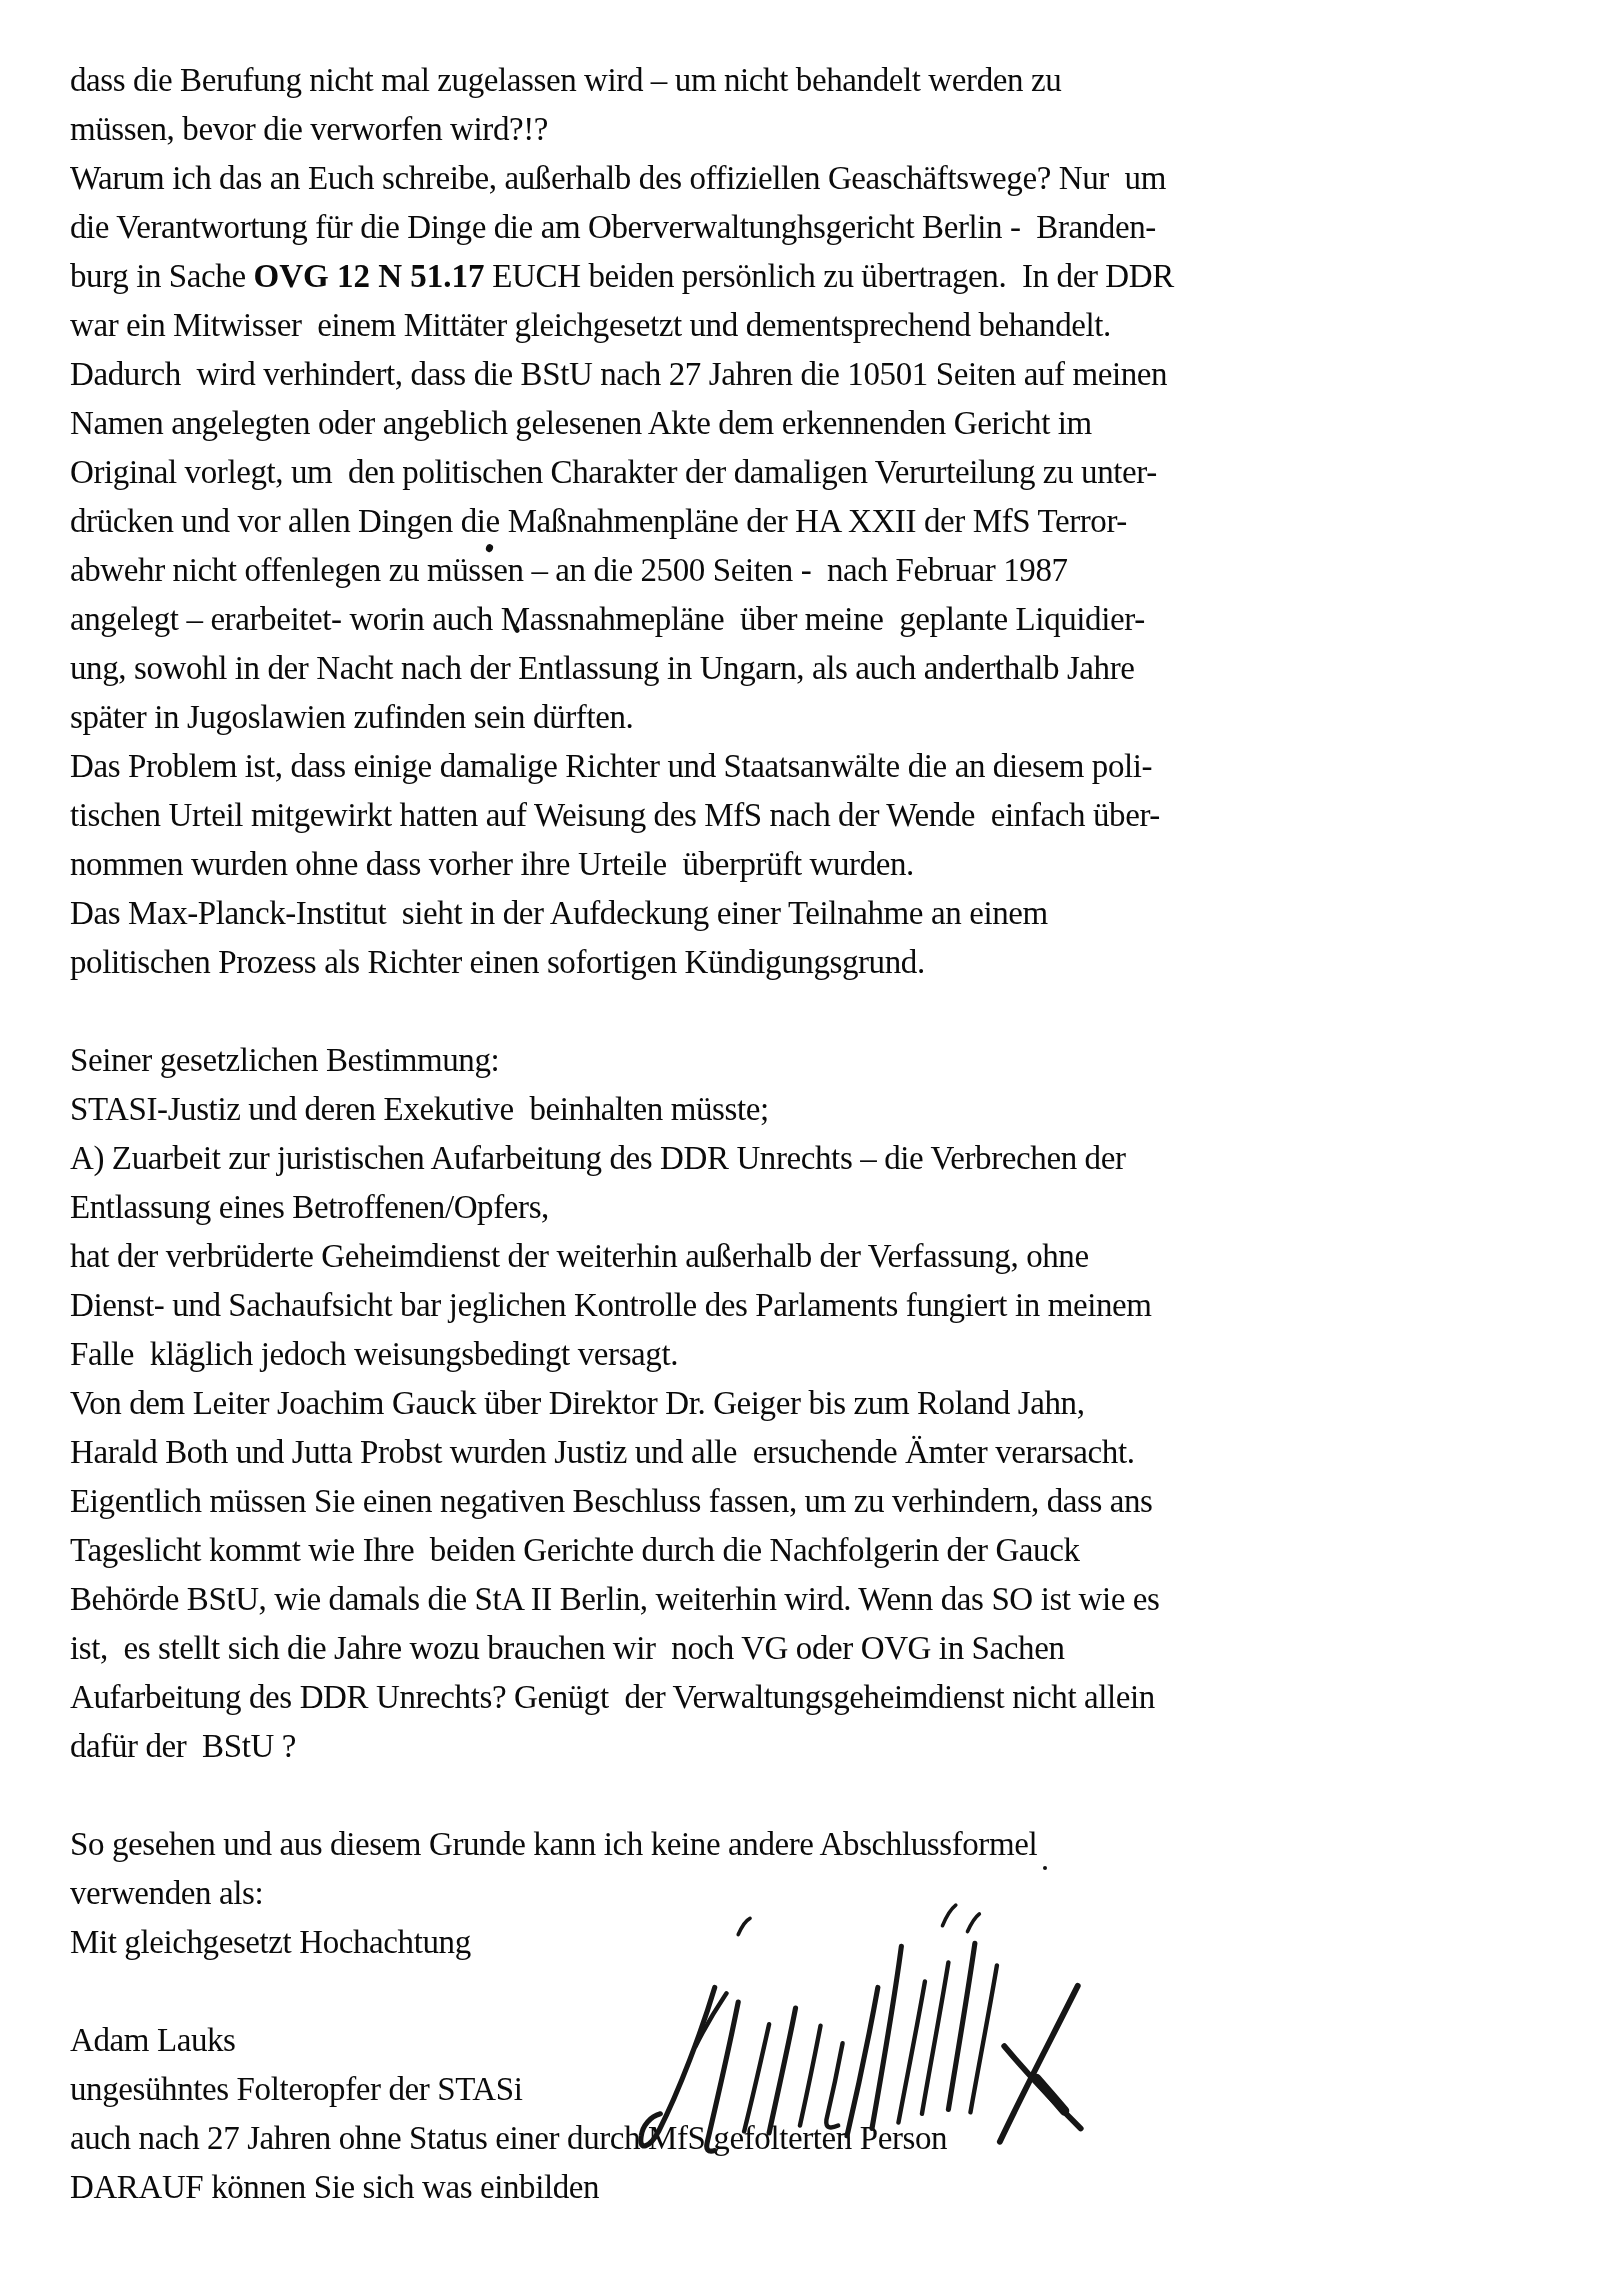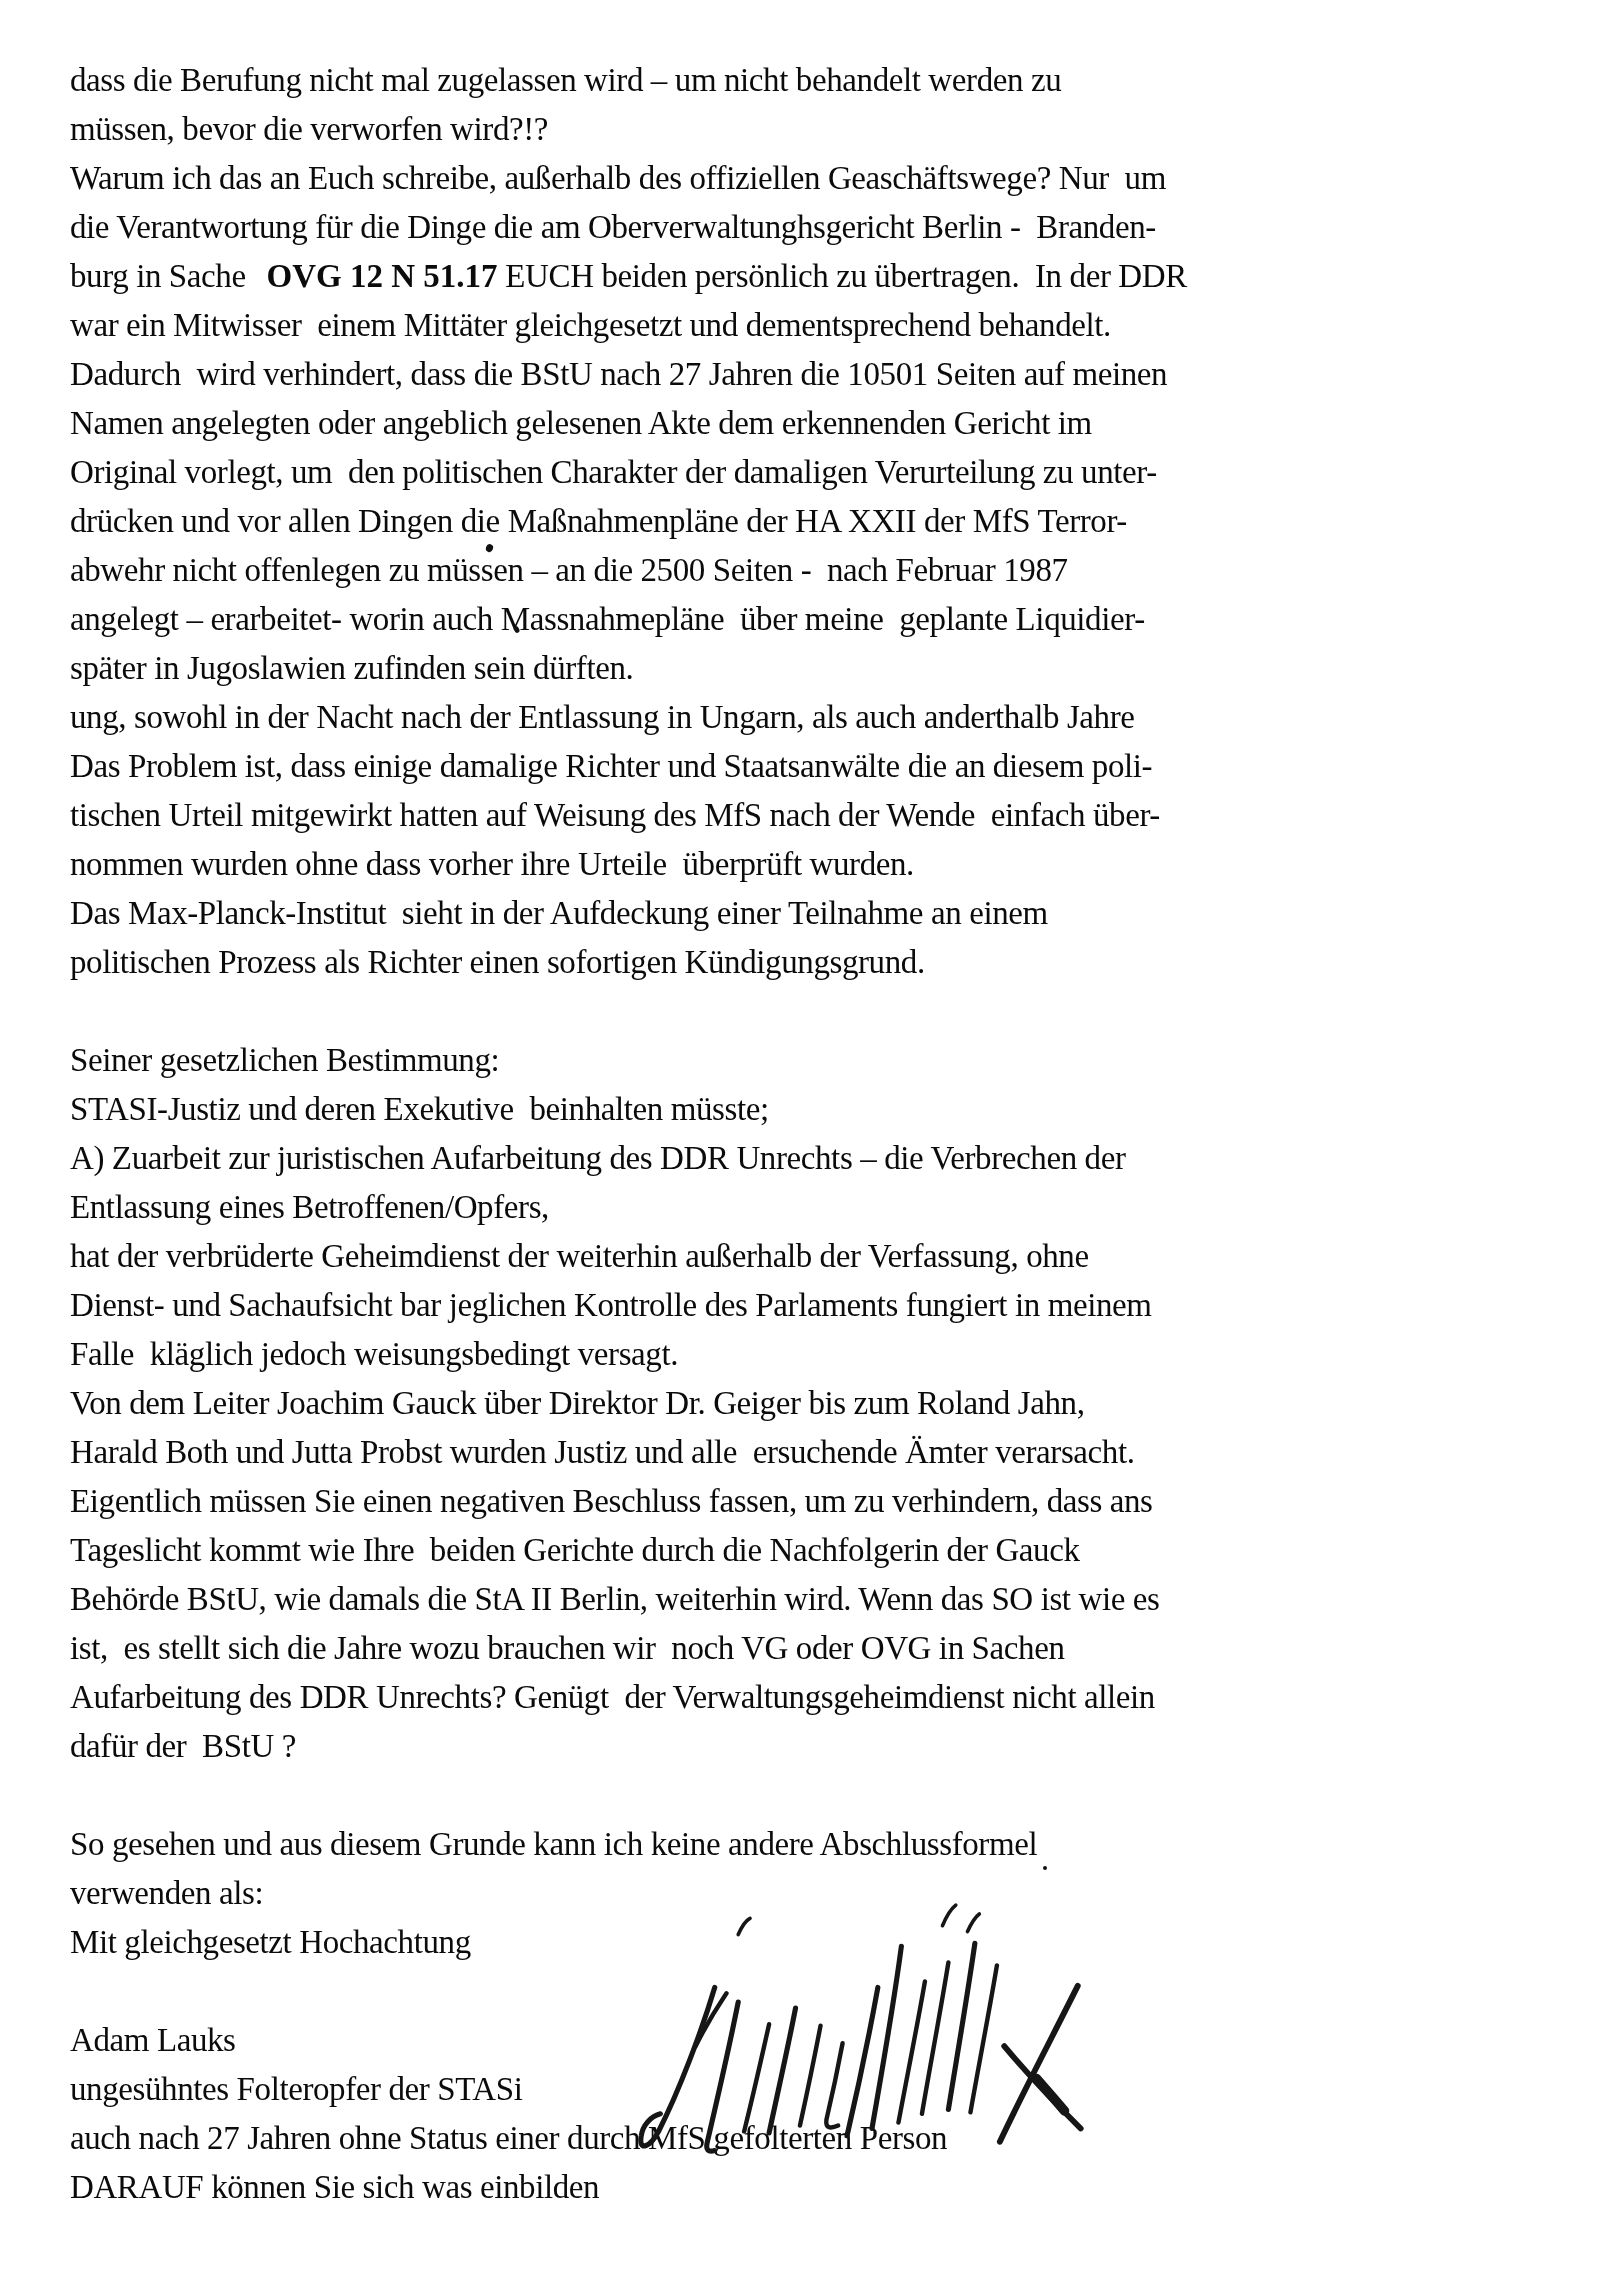--- a/index.html
+++ b/index.html
@@ -14,21 +14,21 @@
     position:absolute;
     left:70px; top:56px;
     width:1528px;
     color:#0b0b0b;
     font-size:33px;
     line-height:49px;
     letter-spacing:-0.4px;
     font-family:"Liberation Serif", serif;
   }
   .line { white-space:pre; height:49px; }
-  .line b { font-weight:700; letter-spacing:0;margin-left:13px; }
+  .line b { font-weight:700; letter-spacing:0; }
   .line.blank { height:49px; }
   .signature-wrap {
     position:absolute;
     left:628px; top:1899px;
     width:474px; height:265px;
     pointer-events:none;
   }
   .signature-wrap svg { display:block; width:100%; height:100%; }
   .speck { position:absolute; background:#111; border-radius:50%; }
   .speck.s1 { left:486px; top:544px; width:6.6px;  height:8px; transform:rotate(20deg); }
@@ -44,22 +44,22 @@
     <div class="line">Warum ich das an Euch schreibe, außerhalb des offiziellen Geaschäftswege? Nur  um</div>
     <div class="line">die Verantwortung für die Dinge die am Oberverwaltunghsgericht Berlin -  Branden-</div>
     <div class="line">burg in Sache <b>OVG 12 N 51.17</b> EUCH beiden persönlich zu übertragen.  In der DDR</div>
     <div class="line">war ein Mitwisser  einem Mittäter gleichgesetzt und dementsprechend behandelt.</div>
     <div class="line">Dadurch  wird verhindert, dass die BStU nach 27 Jahren die 10501 Seiten auf meinen</div>
     <div class="line">Namen angelegten oder angeblich gelesenen Akte dem erkennenden Gericht im</div>
     <div class="line">Original vorlegt, um  den politischen Charakter der damaligen Verurteilung zu unter-</div>
     <div class="line">drücken und vor allen Dingen die Maßnahmenpläne der HA XXII der MfS Terror-</div>
     <div class="line">abwehr nicht offenlegen zu müssen – an die 2500 Seiten -  nach Februar 1987</div>
     <div class="line">angelegt – erarbeitet- worin auch Massnahmepläne  über meine  geplante Liquidier-</div>
+    <div class="line">ung, sowohl in der Nacht nach der Entlassung in Ungarn, als auch anderthalb Jahre</div>
     <div class="line">später in Jugoslawien zufinden sein dürften.</div>
-    <div class="line">ung, sowohl in der Nacht nach der Entlassung in Ungarn, als auch anderthalb Jahre</div>
     <div class="line">Das Problem ist, dass einige damalige Richter und Staatsanwälte die an diesem poli-</div>
     <div class="line">tischen Urteil mitgewirkt hatten auf Weisung des MfS nach der Wende  einfach über-</div>
     <div class="line">nommen wurden ohne dass vorher ihre Urteile  überprüft wurden.</div>
     <div class="line">Das Max-Planck-Institut  sieht in der Aufdeckung einer Teilnahme an einem</div>
     <div class="line">politischen Prozess als Richter einen sofortigen Kündigungsgrund.</div>
     <div class="line blank"></div>
     <div class="line">Seiner gesetzlichen Bestimmung:</div>
     <div class="line">STASI-Justiz und deren Exekutive  beinhalten müsste;</div>
     <div class="line">A) Zuarbeit zur juristischen Aufarbeitung des DDR Unrechts – die Verbrechen der</div>
     <div class="line">Entlassung eines Betroffenen/Opfers,</div>

